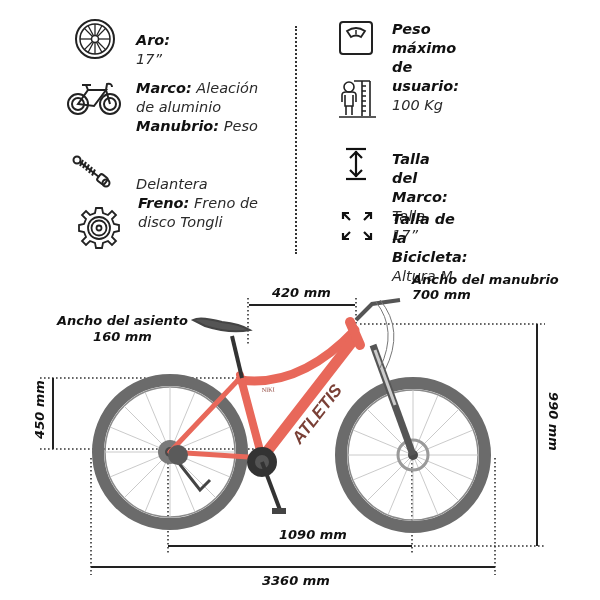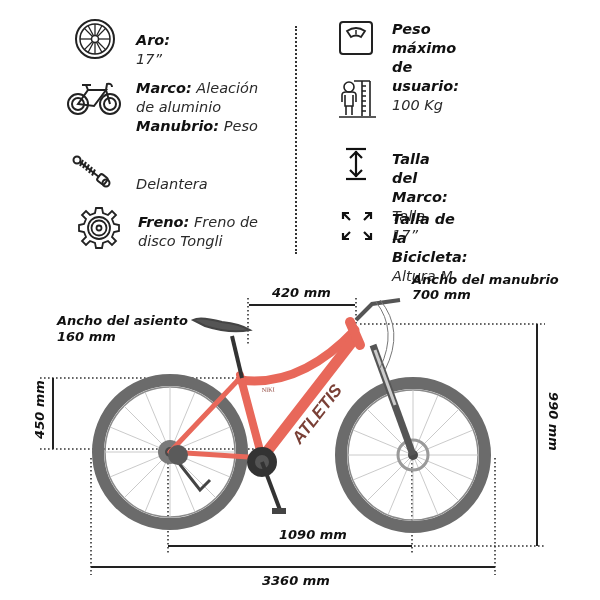--- a/index.html
+++ b/index.html
@@ -8,21 +8,21 @@
       font-family: "DejaVu Sans", "Liberation Sans", sans-serif; color: #1a1a1a;
     }
     .spec { position: absolute; display: flex; align-items: flex-start; }
     .spec .text { position: absolute; font-size: 14.5px; line-height: 19px; font-style: italic; color: #2a2a2a; }
     .spec .text b { font-weight: bold; font-style: italic; color: #111; }
     .divider {
       position: absolute; left: 295px; top: 26px; width: 0; height: 228px;
       border-left: 2px dotted #333;
     }
     .dim-label { position: absolute; font-weight: bold; font-style: italic; font-size: 13px; color: #111; white-space: nowrap; }
-    .dim-label.right { text-align: left; }
+    .dim-label.right { text-align: center; }
     .vertical { transform-origin: center; }
     svg { display: block; }
   </style>
 </head>
 <body>
 
 <div>
   <svg style="position:absolute;left:74px;top:18px" width="42" height="42" viewBox="0 0 42 42">
     <circle cx="21" cy="21" r="19" fill="none" stroke="#222" stroke-width="2"></circle>
     <circle cx="21" cy="21" r="15" fill="none" stroke="#222" stroke-width="1.5"></circle>
@@ -95,21 +95,21 @@
 <div>
   <svg style="position:absolute;left:76px;top:205px" width="46" height="46" viewBox="0 0 46 46">
     <g fill="none" stroke="#222" stroke-width="1.8">
       <path d="M20 3 L26 3 L27 8 L32 10 L36 6 L40 10 L36 14 L38 19 L43 20 L43 26 L38 27 L36 32 L40 36 L36 40 L32 36 L27 38 L26 43 L20 43 L19 38 L14 36 L10 40 L6 36 L10 32 L8 27 L3 26 L3 20 L8 19 L10 14 L6 10 L10 6 L14 10 L19 8 Z"></path>
       <circle cx="23" cy="23" r="11"></circle>
         <circle cx="23" cy="23" r="7.5"></circle>
         <circle cx="23" cy="23" r="2.5"></circle>
     </g>
   </svg>
   <div class="spec">
-      <div class="text" style="left:138px;top:213px;width:160px">
+      <div class="text" style="left:138px;top:194px;width:160px">
     <b>Freno:</b>
     <span>Freno de</span><br>
     <span>disco Tongli</span>
   </div>
     </div>
 </div>
 
 <div class="divider"></div>
 
 <div>

